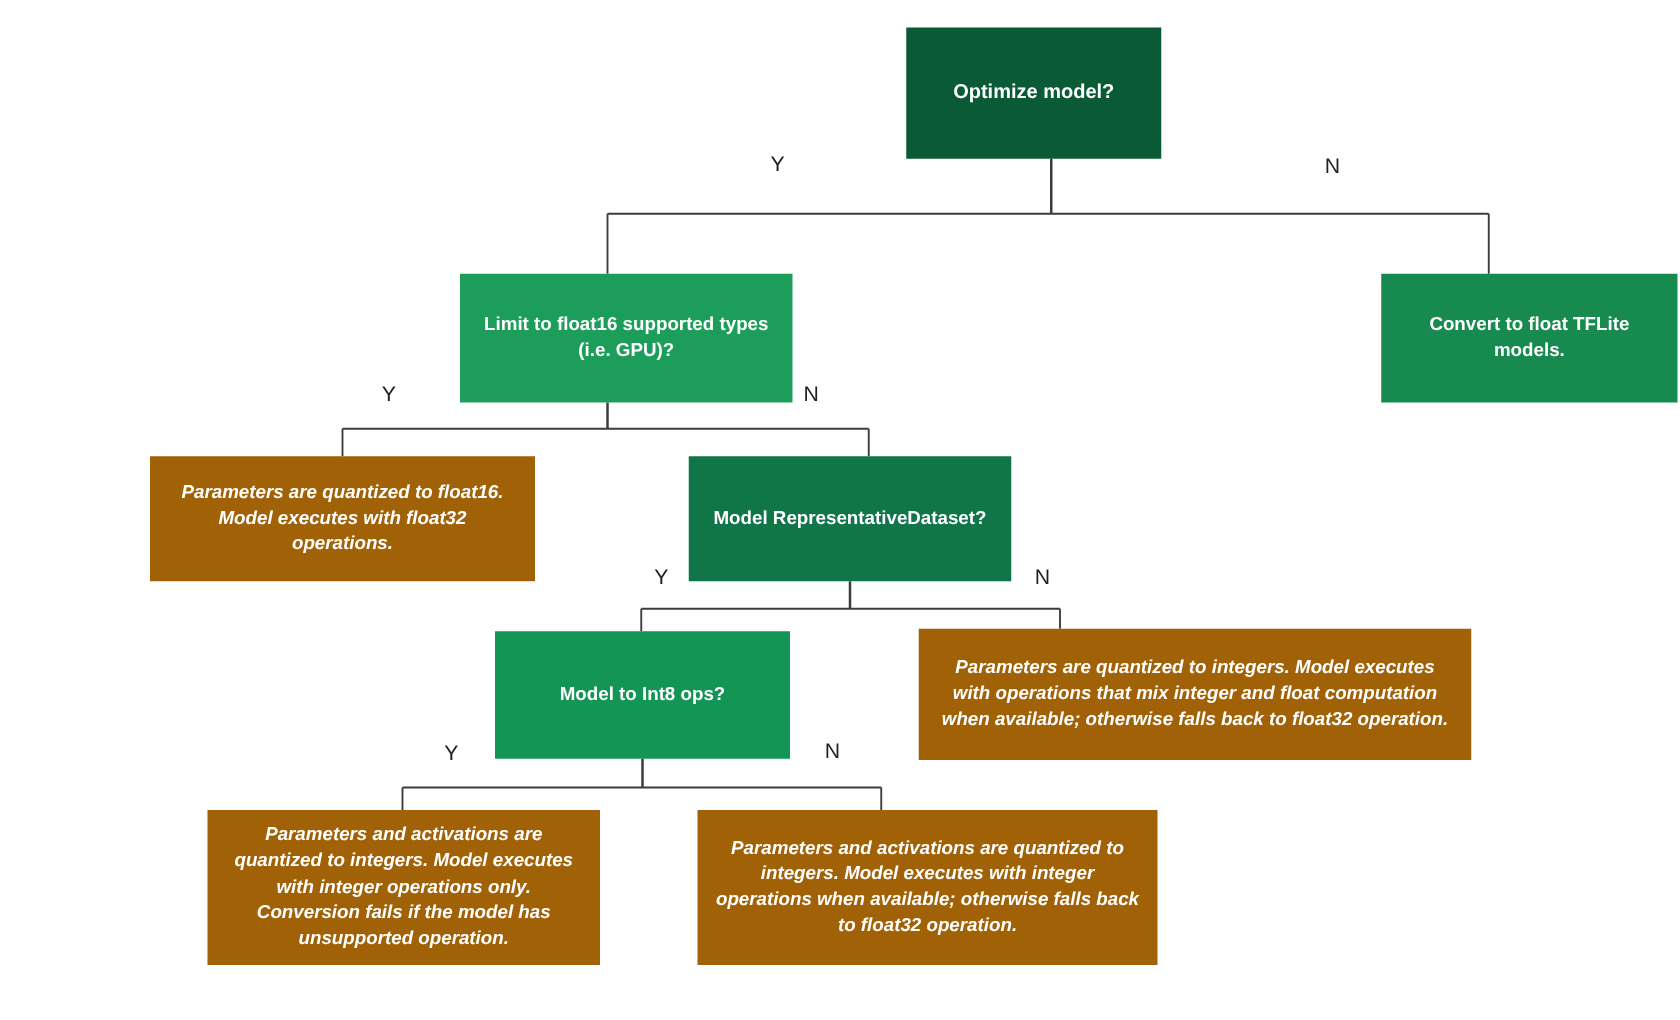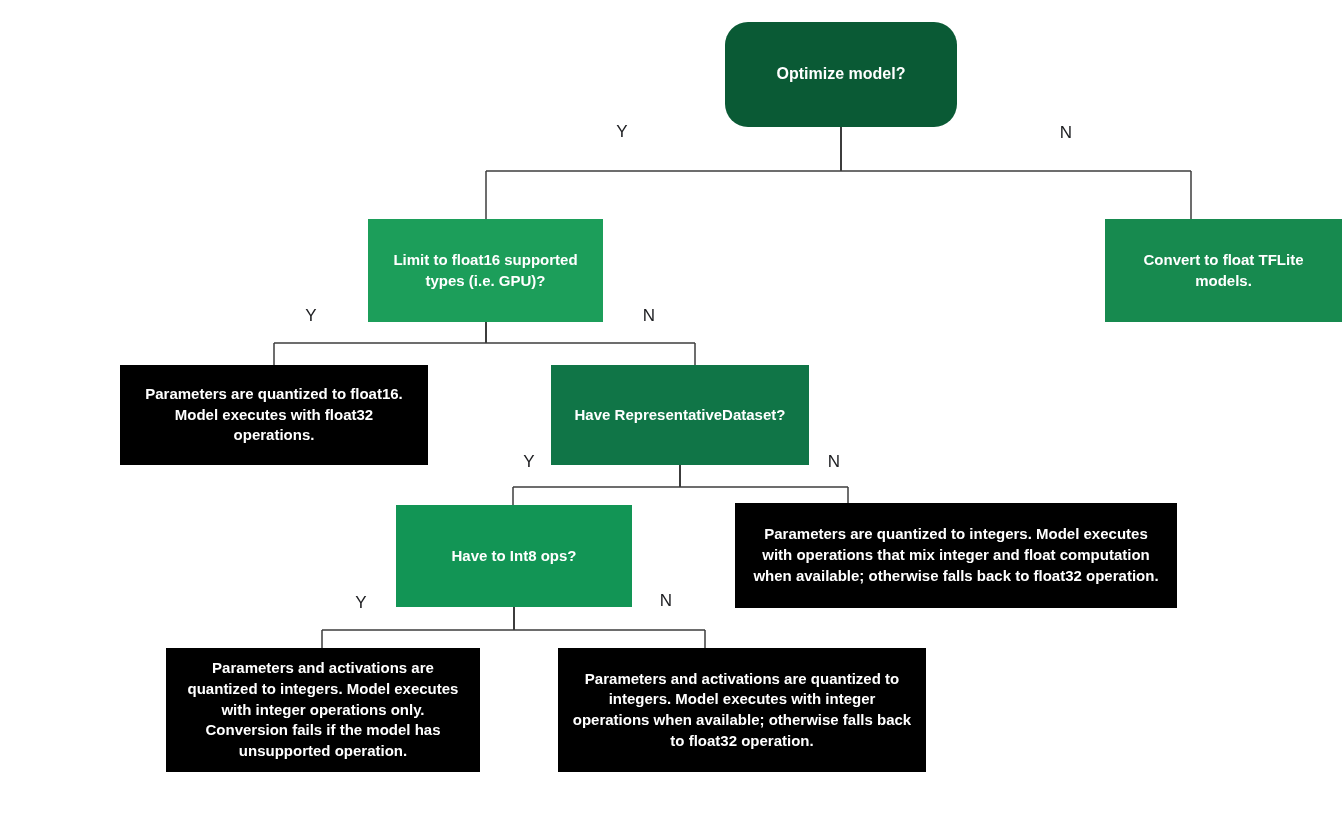--- a/index.html
+++ b/index.html
@@ -30,21 +30,21 @@
     font-size: 15px;
     line-height: 1.38;
     box-sizing: border-box;
     padding: 8px 14px;
   }
   .bg-darkgreen  { background: #0a5a35; }
   .bg-green      { background: #178a4f; }
   .bg-lightgreen { background: #1c9e5a; }
   .bg-midgreen   { background: #107547; }
   .bg-int8green  { background: #129555; }
-  .bg-orange     { background: #000000; }
+  .bg-orange     { background: #a16207; font-style: italic; }
   .edge-label {
     position: absolute;
     transform: translate(-50%, -50%);
     color: #202124;
     font-size: 17px;
     font-weight: 400;
   }
 </style>
 </head>
 <body>
@@ -67,42 +67,42 @@
     <line x1="513" y1="487" x2="848" y2="487" stroke="#3c3c3c" stroke-width="1.5"></line>
     <line x1="513" y1="487" x2="513" y2="505" stroke="#3c3c3c" stroke-width="1.5"></line>
     <line x1="848" y1="487" x2="848" y2="503" stroke="#3c3c3c" stroke-width="1.5"></line>
 
     <line x1="514" y1="607" x2="514" y2="630" stroke="#3c3c3c" stroke-width="2"></line>
     <line x1="322" y1="630" x2="705" y2="630" stroke="#3c3c3c" stroke-width="1.5"></line>
     <line x1="322" y1="630" x2="322" y2="648" stroke="#3c3c3c" stroke-width="1.5"></line>
     <line x1="705" y1="630" x2="705" y2="648" stroke="#3c3c3c" stroke-width="1.5"></line>
   </svg>
 
-  <div class="node bg-darkgreen" style="left:725px; top:22px; width:232px; height:105px; font-size:16px;border-radius:23px;">
+  <div class="node bg-darkgreen" style="left:725px; top:22px; width:204px; height:105px; font-size:16px;">
     <span>Optimize model?</span>
   </div>
 
-  <div class="node bg-lightgreen" style="left:368px; top:219px; width:235px; height:103px;">
+  <div class="node bg-lightgreen" style="left:368px; top:219px; width:266px; height:103px;">
     <span>Limit to float16 supported types (i.e. GPU)?</span>
   </div>
 
   <div class="node bg-green" style="left:1073px; top:219px; width:237px; height:103px;margin-left:32px;">
     <span>Convert to float TFLite models.</span>
   </div>
 
   <div class="node bg-orange" style="left:120px; top:365px; width:308px; height:100px;">
     <span>Parameters are quantized to float16. Model executes with float32 operations.</span>
   </div>
 
   <div class="node bg-midgreen" style="left:551px; top:365px; width:258px; height:100px;">
-    <span>Have RepresentativeDataset?</span>
+    <span>Model RepresentativeDataset?</span>
   </div>
 
   <div class="node bg-int8green" style="left:396px; top:505px; width:236px; height:102px;">
-    <span>Have to Int8 ops?</span>
+    <span>Model to Int8 ops?</span>
   </div>
 
   <div class="node bg-orange" style="left:735px; top:503px; width:442px; height:105px;">
     <span>Parameters are quantized to integers. Model executes with operations that mix integer and float computation when available; otherwise falls back to float32 operation.</span>
   </div>
 
   <div class="node bg-orange" style="left:166px; top:648px; width:314px; height:124px;">
     <span>Parameters and activations are quantized to integers. Model executes with integer operations only. Conversion fails if the model has unsupported operation.</span>
   </div>
 

